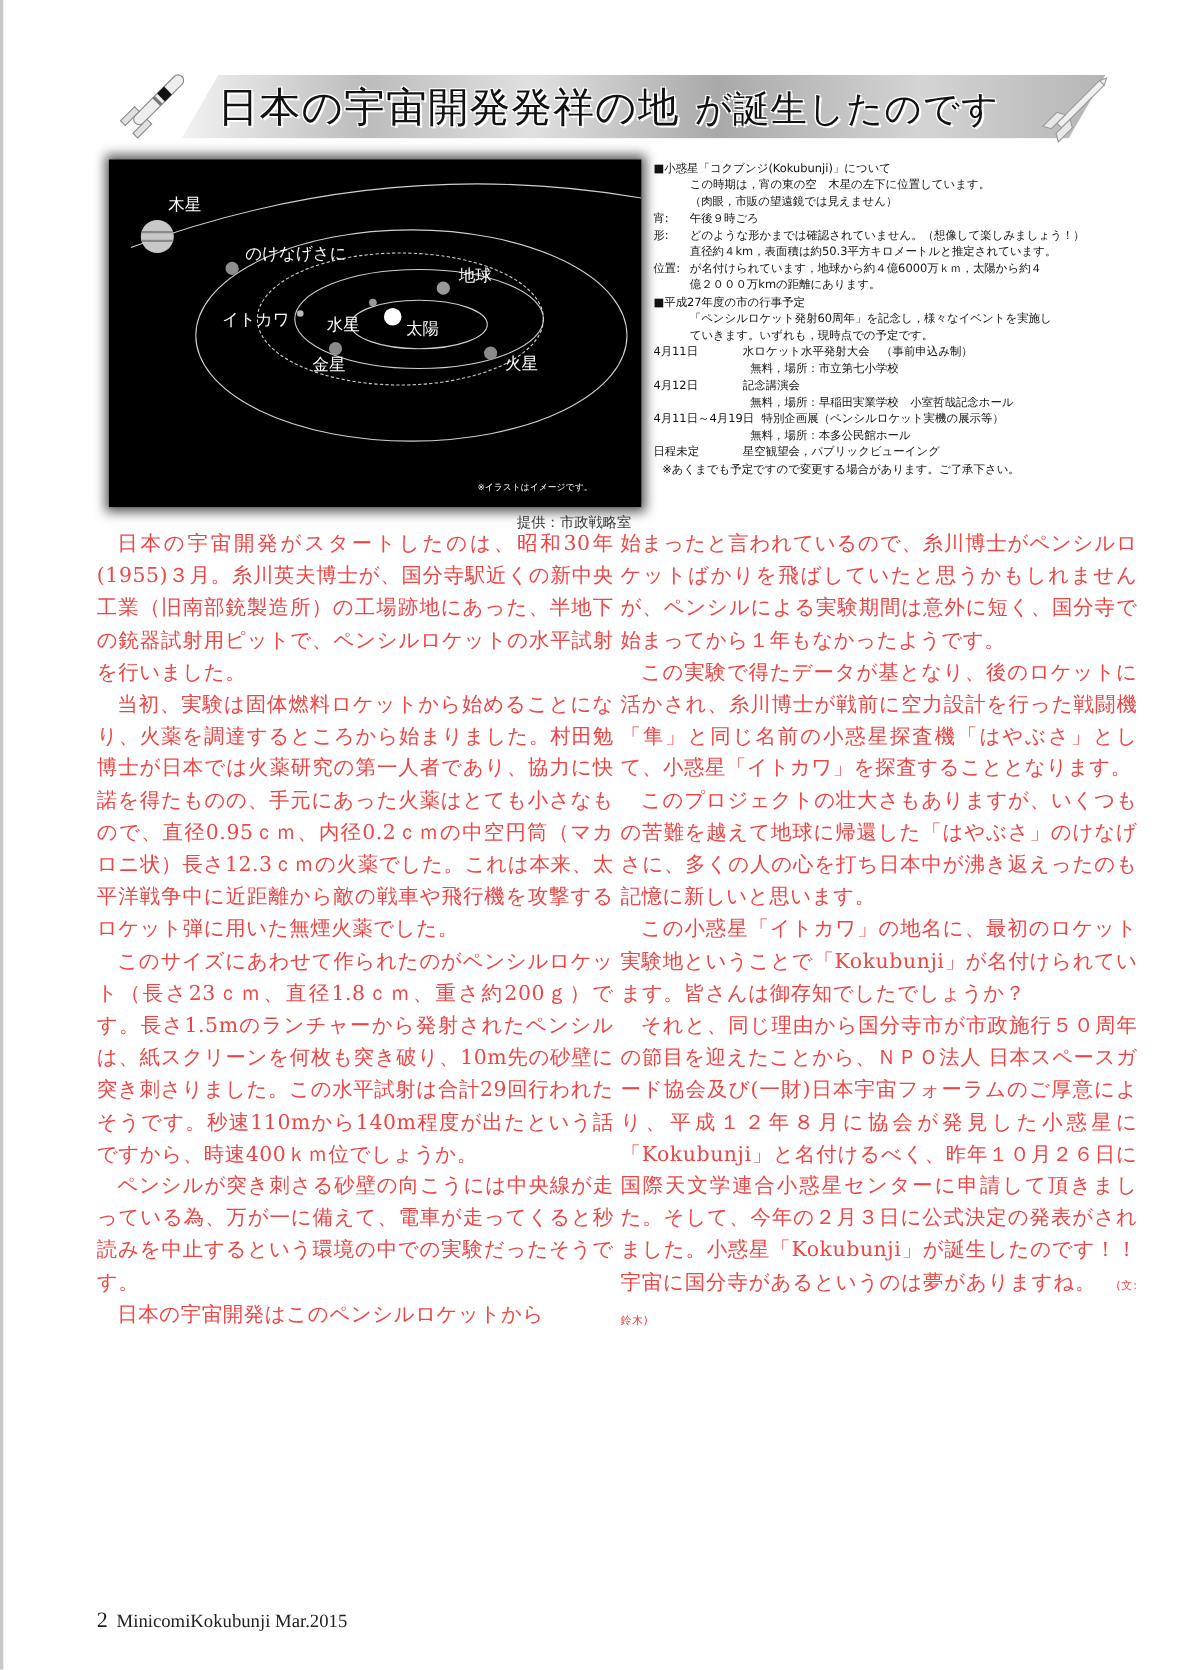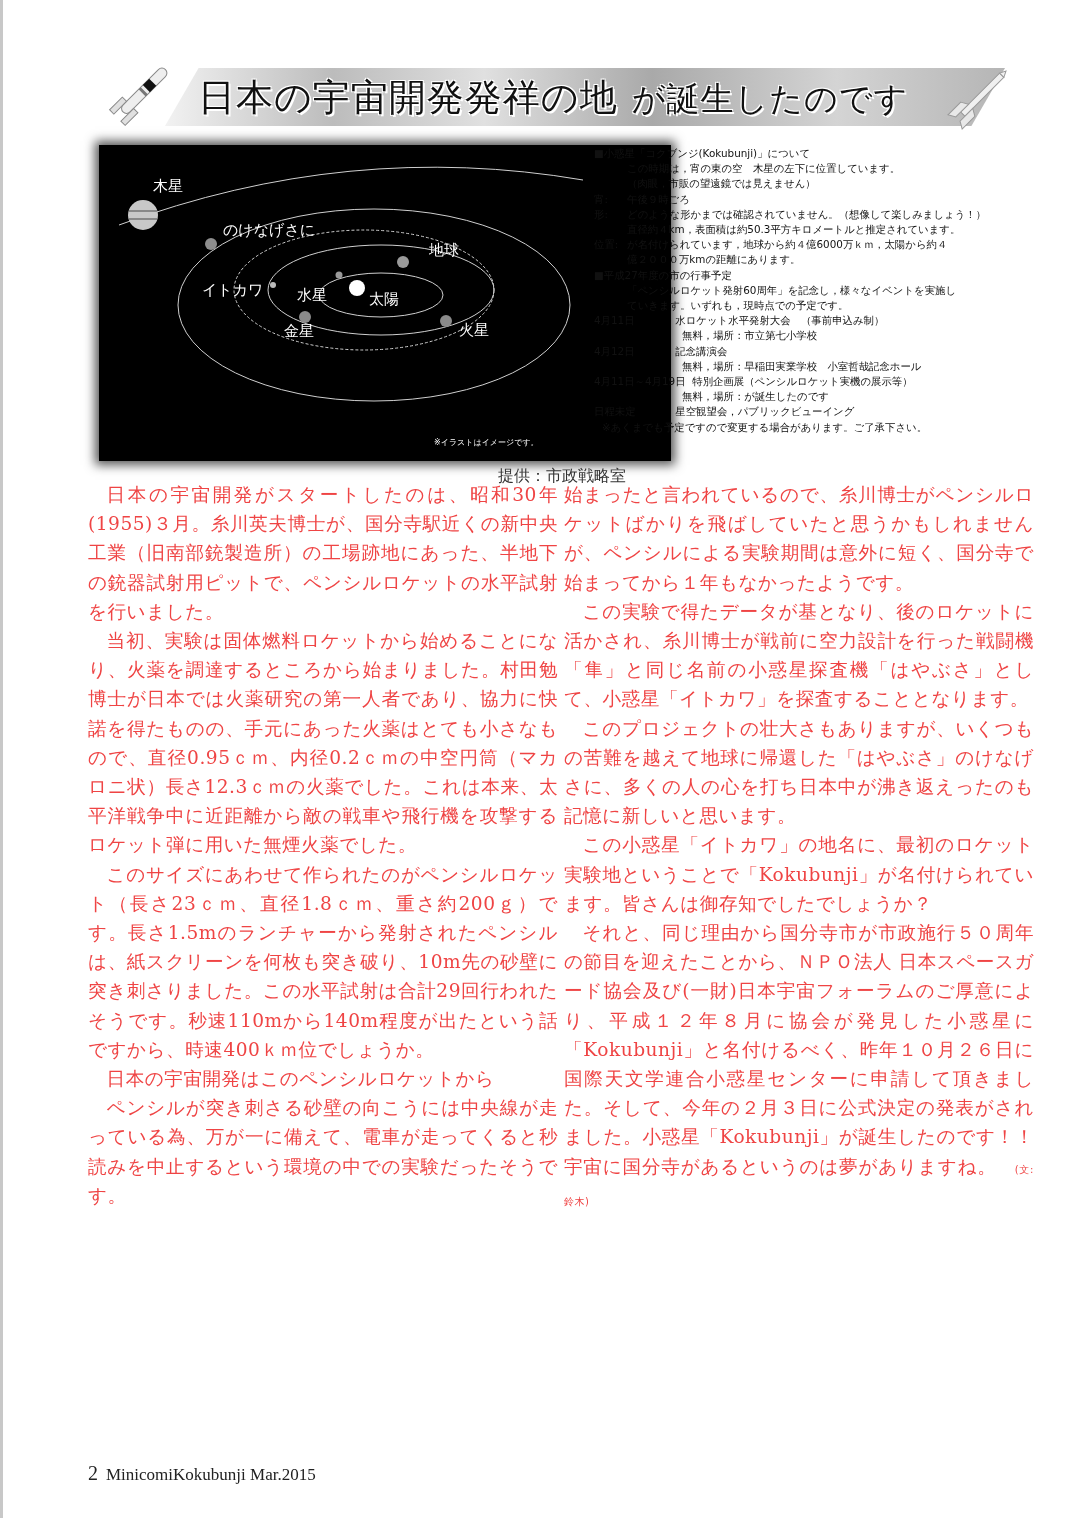--- a/index.html
+++ b/index.html
@@ -23,31 +23,31 @@
     text-shadow: 2px 2px 0 #ffffff, -1px -1px 0 #ffffff, 1px -1px 0 #fff, -1px 1px 0 #fff;
     white-space: nowrap;
   }
   .banner-title .sub { font-size: 33px; margin-left: 14px; }
   .rocket { position: absolute; }
   .rocket-left { left: 100px; top: 55px; width: 80px; height: 80px; }
   .rocket-right { left: 945px; top: 65px; width: 65px; height: 70px; }
 
   
   .illus {
-    position: absolute; left: 99px; top: 145px; width: 572px; height: 316px;
+    position: absolute; left: 99px; top: 145px; width: 484px; height: 316px;
     background: #000; box-shadow: 0 0 10px 4px #555;
   }
   .illus svg { position: absolute; left: 0; top: 0; }
   .illus-label {
     position: absolute; color: #fff; white-space: nowrap;
     font-family: "DejaVu Sans", "Liberation Sans", sans-serif; font-size: 15px;
   }
   .illus-note { font-size: 8px; }
   .credit {
-    position: absolute; left: 498px; top: 466px; font-size: 16px;
+    position: absolute; left: 470px; top: 466px; font-size: 13px;
     font-family: "DejaVu Sans", "Liberation Sans", sans-serif; color: #333;
   }
 
   
   .info {
     position: absolute; left: 594px; top: 146px; width: 440px;
     font-family: "DejaVu Sans", "Liberation Sans", sans-serif;
     font-size: 10.4px; line-height: 15.2px; color: #111; white-space: nowrap;
   }
   .info .row { display: block; }
@@ -117,21 +117,21 @@
     <circle cx="304" cy="117" r="6" fill="#9a9a9a"></circle>
     <circle cx="174" cy="140" r="3" fill="#bbb"></circle>
     <circle cx="347" cy="176" r="6" fill="#8a8a8a"></circle>
     <circle cx="112" cy="99" r="6" fill="#8e8e8e"></circle>
     <circle cx="44" cy="70" r="15" fill="#c8c8c8"></circle>
     <path d="M 30 66 H 58 M 30 74 H 58" stroke="#888" stroke-width="2"></path>
   </svg>
   <span class="illus-label" style="left:54px;top:32px;">木星</span>
   <span class="illus-label" style="left:124px;top:76px;">のけなげさに</span>
   <span class="illus-label" style="left:198px;top:110px;margin-top:31px;">水星</span>
-  <span class="illus-label" style="left:318px;top:96px;margin-left:12px;">地球</span>
+  <span class="illus-label" style="left:318px;top:96px;">地球</span>
   <span class="illus-label" style="left:103px;top:136px;">イトカワ</span>
   <span class="illus-label" style="left:270px;top:145px;">太陽</span>
   <span class="illus-label" style="left:185px;top:177px;">金星</span>
   <span class="illus-label" style="left:360px;top:176px;">火星</span>
   <span class="illus-label illus-note" style="left:335px;top:292px;">※イラストはイメージです。</span>
 </div>
 <div class="credit">提供：市政戦略室</div>
 
 <div class="info">
   <span class="row">■小惑星「コクブンジ(Kokubunji)」について</span>
@@ -144,31 +144,31 @@
   <span class="row ind1">億２０００万kmの距離にあります。</span>
   <span class="row">■平成27年度の市の行事予定</span>
   <span class="row ind1">「ペンシルロケット発射60周年」を記念し，様々なイベントを実施し</span>
   <span class="row ind1">ていきます。いずれも，現時点での予定です。</span>
 
   <span class="row"><span class="date">4月11日</span>&nbsp;<span>水ロケット水平発射大会　（事前申込み制）</span></span>
   <span class="row ind2">無料，場所：市立第七小学校</span>
   <span class="row"><span class="date">4月12日</span>&nbsp;<span>記念講演会</span></span>
   <span class="row ind2">無料，場所：早稲田実業学校　小室哲哉記念ホール</span>
   <span class="row"><span>4月11日～4月19日</span>&nbsp;&nbsp;<span>特別企画展（ペンシルロケット実機の展示等）</span></span>
-  <span class="row ind2">無料，場所：が誕生したのです</span>
+  <span class="row ind2">無料，場所：本多公民館ホール</span>
   <span class="row"><span class="date">日程未定</span>&nbsp;<span>星空観望会，パブリックビューイング</span></span>
   <span class="row ind3">※あくまでも予定ですので変更する場合があります。ご了承下さい。</span>
 </div>
 
 <div class="col col-left">
   <p>日本の宇宙開発がスタートしたのは、昭和30年(1955)３月。糸川英夫博士が、国分寺駅近くの新中央工業（旧南部銃製造所）の工場跡地にあった、半地下の銃器試射用ピットで、ペンシルロケットの水平試射を行いました。</p>
   <p>当初、実験は固体燃料ロケットから始めることになり、火薬を調達するところから始まりました。村田勉博士が日本では火薬研究の第一人者であり、協力に快諾を得たものの、手元にあった火薬はとても小さなもので、直径0.95ｃｍ、内径0.2ｃｍの中空円筒（マカロニ状）長さ12.3ｃｍの火薬でした。これは本来、太平洋戦争中に近距離から敵の戦車や飛行機を攻撃するロケット弾に用いた無煙火薬でした。</p>
   <p>このサイズにあわせて作られたのがペンシルロケット（長さ23ｃｍ、直径1.8ｃｍ、重さ約200ｇ）です。長さ1.5mのランチャーから発射されたペンシルは、紙スクリーンを何枚も突き破り、10m先の砂壁に突き刺さりました。この水平試射は合計29回行われたそうです。秒速110mから140m程度が出たという話ですから、時速400ｋｍ位でしょうか。</p>
+  <p>ペンシルが突き刺さる砂壁の向こうには中央線が走っている為、万が一に備えて、電車が走ってくると秒読みを中止するという環境の中での実験だったそうです。</p>
   <p>日本の宇宙開発はこのペンシルロケットから</p>
-  <p>ペンシルが突き刺さる砂壁の向こうには中央線が走っている為、万が一に備えて、電車が走ってくると秒読みを中止するという環境の中での実験だったそうです。</p>
 </div>
 
 <div class="col col-right">
   <p class="cont">始まったと言われているので、糸川博士がペンシルロケットばかりを飛ばしていたと思うかもしれませんが、ペンシルによる実験期間は意外に短く、国分寺で始まってから１年もなかったようです。</p>
   <p>この実験で得たデータが基となり、後のロケットに活かされ、糸川博士が戦前に空力設計を行った戦闘機「隼」と同じ名前の小惑星探査機「はやぶさ」として、小惑星「イトカワ」を探査することとなります。</p>
   <p>このプロジェクトの壮大さもありますが、いくつもの苦難を越えて地球に帰還した「はやぶさ」のけなげさに、多くの人の心を打ち日本中が沸き返えったのも記憶に新しいと思います。</p>
   <p>この小惑星「イトカワ」の地名に、最初のロケット実験地ということで「Kokubunji」が名付けられています。皆さんは御存知でしたでしょうか？</p>
   <p><span>それと、同じ理由から国分寺市が市政施行５０周年の節目を迎えたことから、ＮＰＯ法人 日本スペースガード協会及び(一財)日本宇宙フォーラムのご厚意により、平成１２年８月に協会が発見した小惑星に「Kokubunji」と名付けるべく、昨年１０月２６日に国際天文学連合小惑星センターに申請して頂きました。そして、今年の２月３日に公式決定の発表がされました。小惑星「Kokubunji」が誕生したのです！！宇宙に国分寺があるというのは夢がありますね。</span><span class="byline">(文:鈴木)</span></p>
 </div>
 

